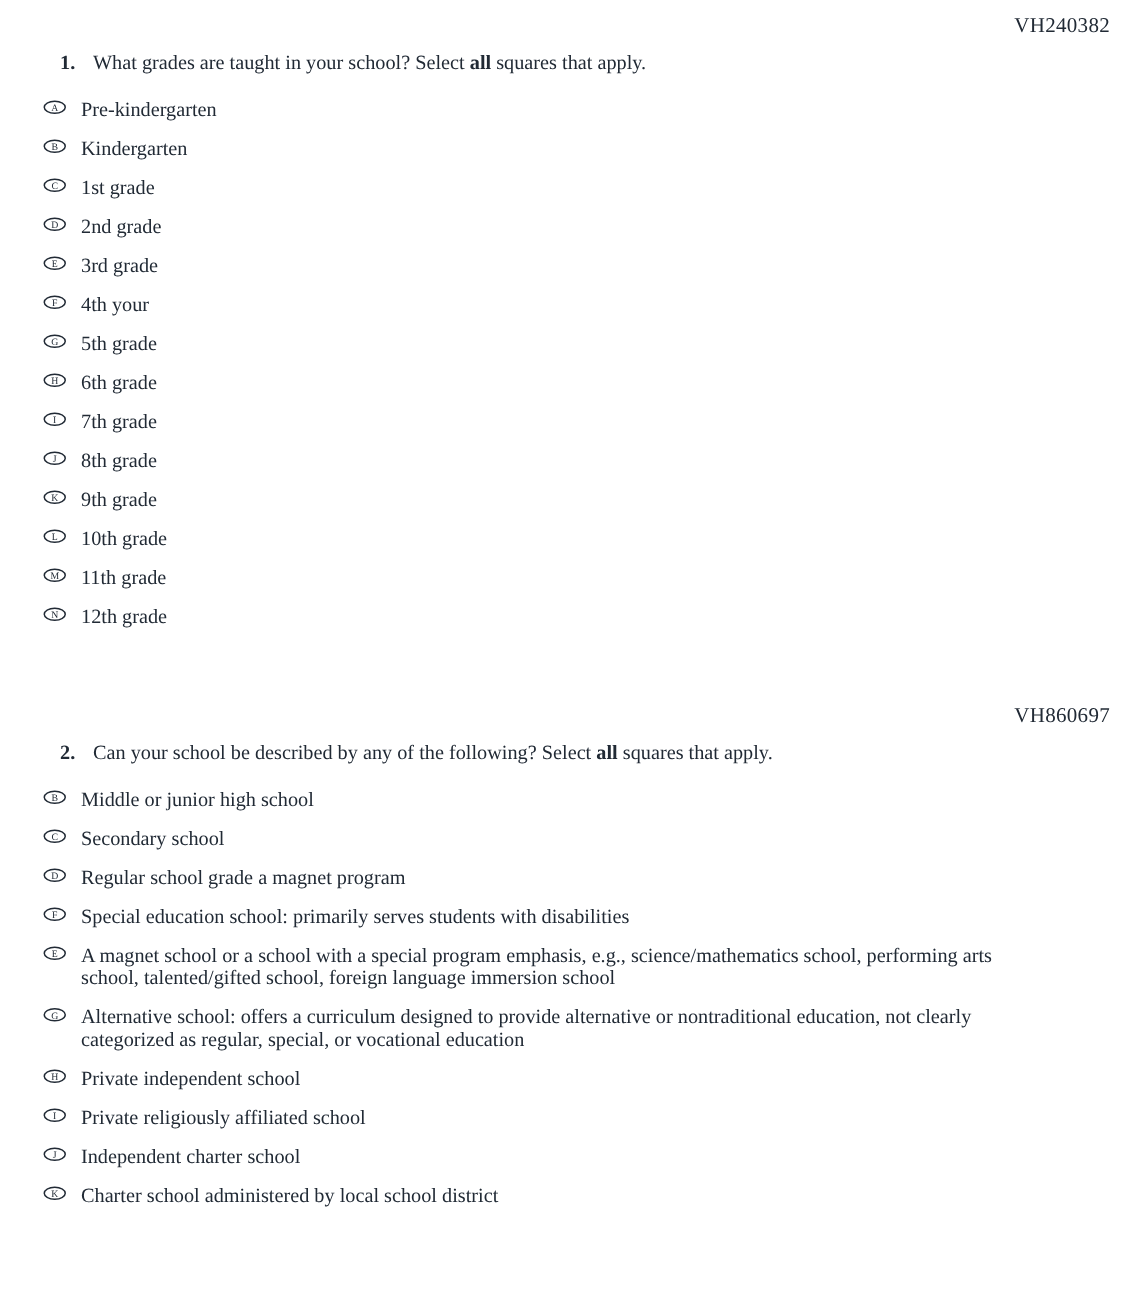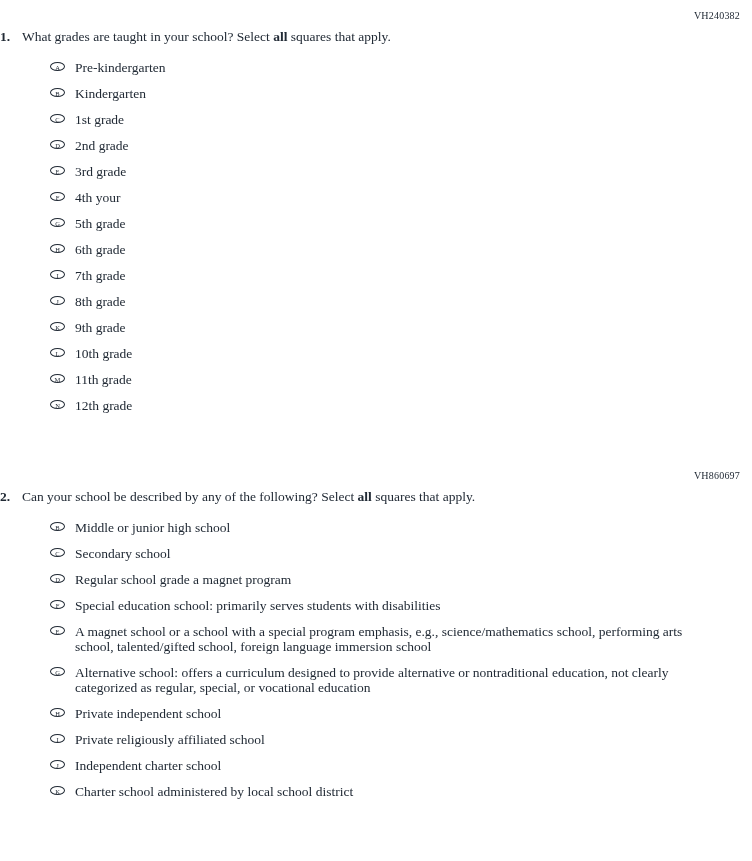--- a/index.html
+++ b/index.html
@@ -11,35 +11,36 @@
     position: relative;
     overflow: hidden;
   }
   .page { position: absolute; inset: 0; background: #ffffff; }
   .block { position: absolute; left: 0; width: 752px; }
   #block-1 { top: 10px; }
   #block-2 { top: 470px; }
   .code {
     text-align: right;
     padding-right: 12px;
-    font-size: 10px;
+    font-size: 14px;
     letter-spacing: 0.2px;
     color: #212a35;
   }
   .q-line {
     margin-top: 8px;
+    padding-left: 40px;
     font-size: 13.5px;
     line-height: 16px;
   }
   .q-num { font-weight: bold; display: inline-block; width: 22px; }
   .q-bold { font-weight: bold; }
   .options {
     list-style: none;
     margin: 15px 0 0 0;
-    padding-left: 50px;
+    padding-left: 29px;
   }
   .option {
     display: flex;
     align-items: flex-start;
     margin-bottom: 11px;
     font-size: 13.5px;
     line-height: 15px;
   }
   .bubble {
     flex: 0 0 auto;

